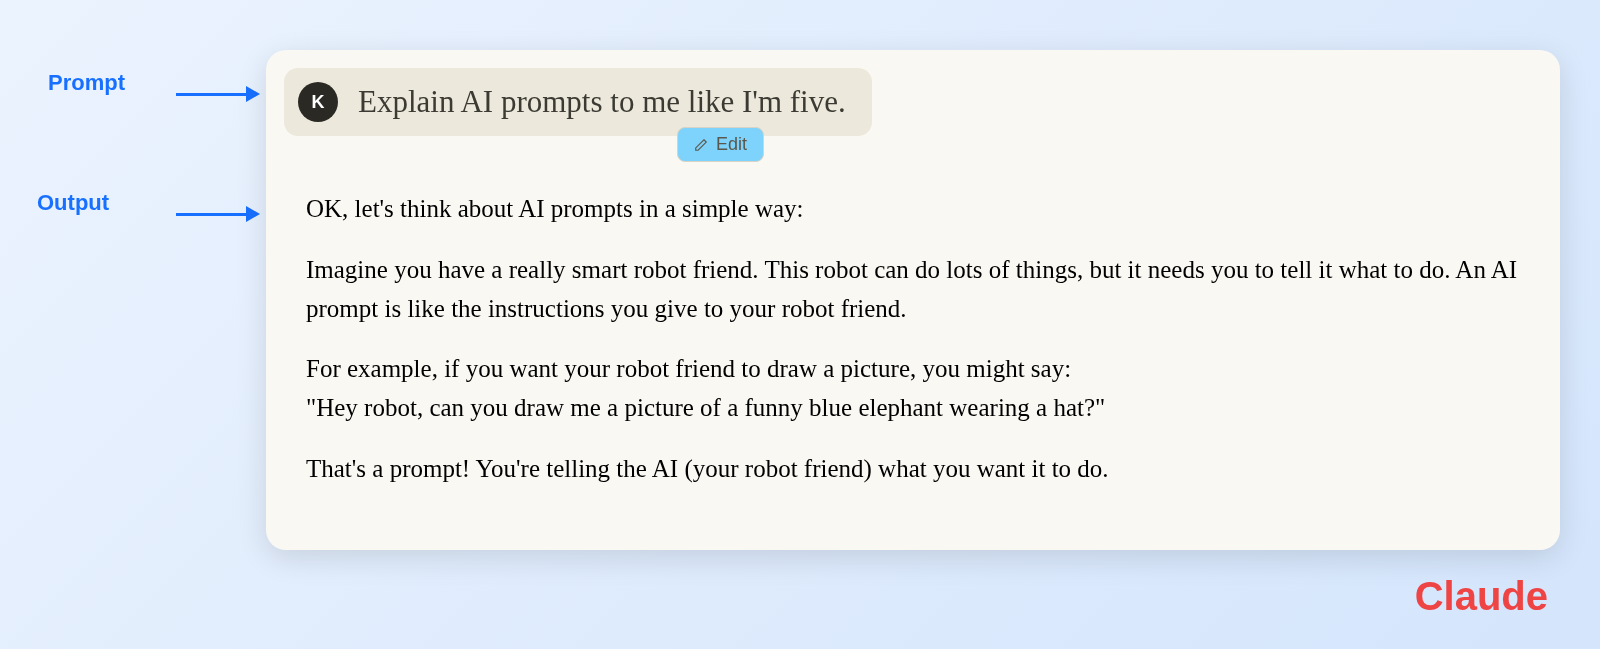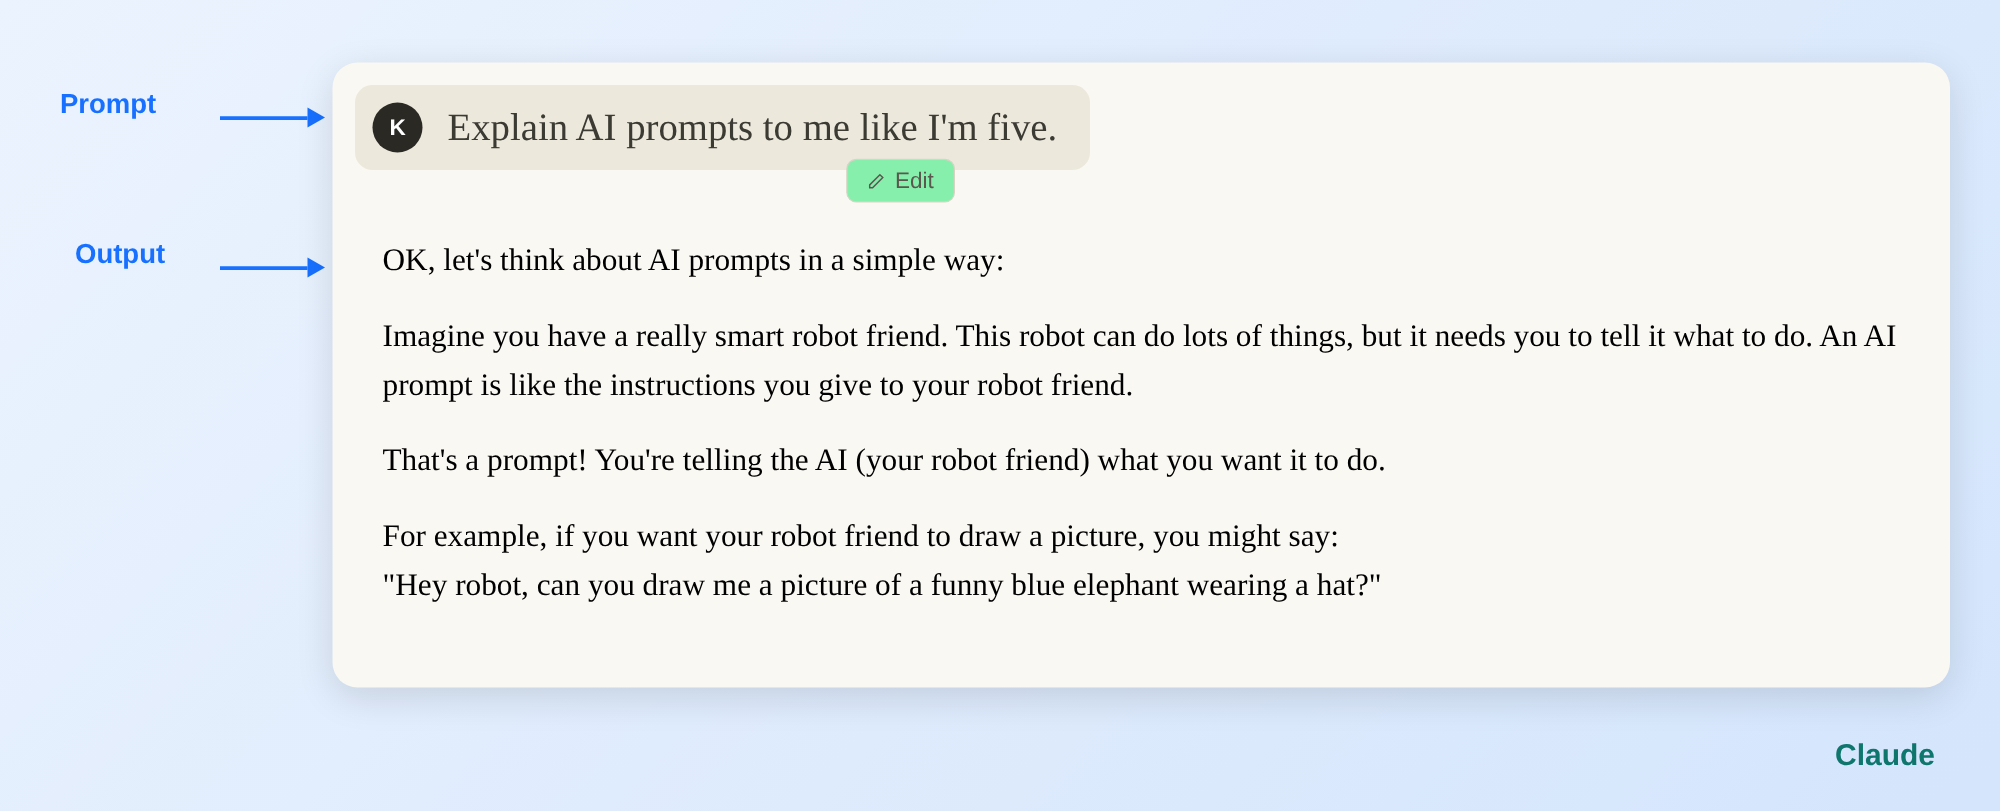--- a/index.html
+++ b/index.html
@@ -67,21 +67,21 @@
   }
   .prompt-text {
     font-size: 31px;
     color: #3b3a33;
     font-family: Georgia, serif;
   }
   .edit-btn {
     position: absolute;
     left: 411px;
     top: 77px;
-    background: #86efac;
+    background: #7dd3fc;
     border: 1px solid #d8d3c4;
     border-radius: 8px;
     padding: 6px 16px;
     display: flex;
     align-items: center;
     gap: 8px;
     font-family: Arial, sans-serif;
     font-size: 18px;
     color: #5a584e;
     cursor: pointer;
@@ -97,37 +97,37 @@
     bottom: 20px;
     color: #000000;
     font-size: 25px;
     line-height: 1.55;
   }
   .output-area p { margin-bottom: 22px; }
   .brand {
     position: absolute;
     right: 52px;
     bottom: 30px;
-    color: #0f766e;
+    color: #ef4444;
     font-family: Arial, Helvetica, sans-serif;
     font-weight: 700;
-    font-size: 24px;
+    font-size: 40px;
   }
 </style>
 </head>
 <body>
 
 <div class="label" style="left:48px; top:70px;">Prompt</div>
 
 <div class="arrow" style="left:176px; top:86px;">
   <div class="arrow-line"></div>
   <div class="arrow-head"></div>
 </div>
 
-<div class="label" style="left:60px; top:190px;">Output</div>
+<div class="label" style="left:37px; top:190px;">Output</div>
 
 <div class="arrow" style="left:176px; top:206px;">
   <div class="arrow-line"></div>
   <div class="arrow-head"></div>
 </div>
 
 <div class="card">
 
   <div class="prompt-box">
     <div class="avatar">K</div>
@@ -137,20 +137,20 @@
   <div class="edit-btn">
     <svg class="pencil" viewBox="0 0 24 24" fill="none" stroke="#5a584e" stroke-width="2">
       <path d="M17 3l4 4L7 21H3v-4L17 3z"></path>
     </svg>
     <span>Edit</span>
   </div>
 
   <div class="output-area">
     <p>OK, let's think about AI prompts in a simple way:</p>
     <p>Imagine you have a really smart robot friend. This robot can do lots of things, but it needs you to tell it what to do. An AI prompt is like the instructions you give to your robot friend.</p>
-    <p>That's a prompt! You're telling the AI (your robot friend) what you want it to do.</p>
     <p style="white-space:pre-line;">For example, if you want your robot friend to draw a picture, you might say:
 "Hey robot, can you draw me a picture of a funny blue elephant wearing a hat?"</p>
+    <p>That's a prompt! You're telling the AI (your robot friend) what you want it to do.</p>
   </div>
 
 </div>
 
 <div class="brand">Claude</div>
 
 </body></html>

